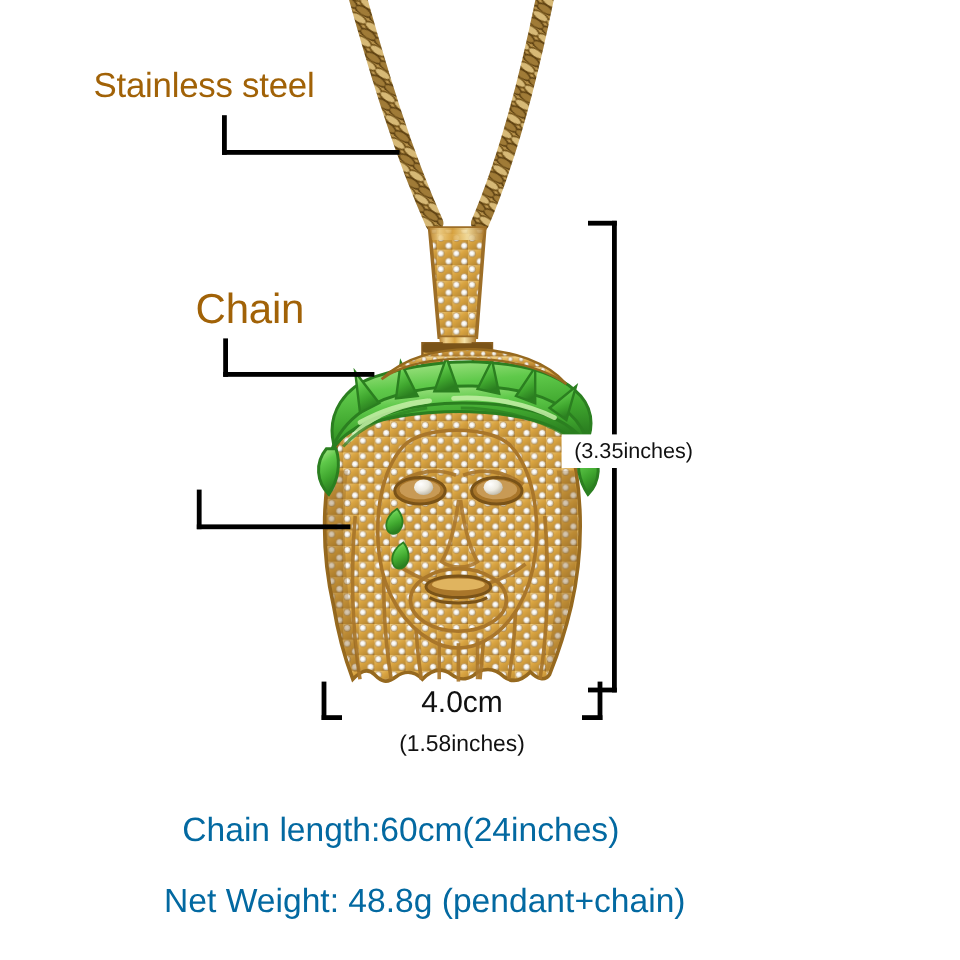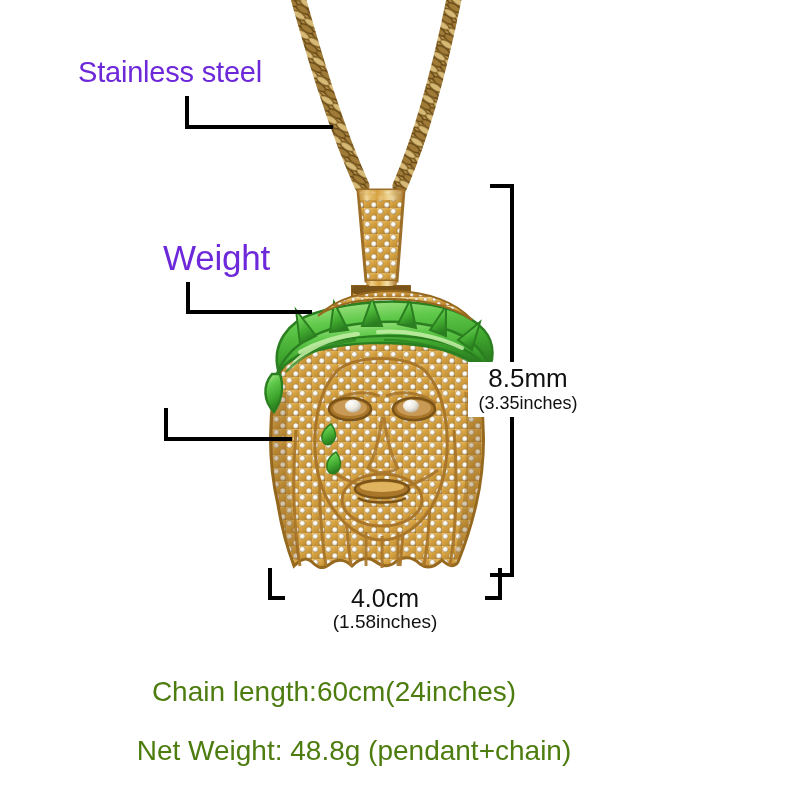--- a/index.html
+++ b/index.html
@@ -16,21 +16,21 @@
     position: relative;
     width: 800px;
     height: 800px;
     background: #ffffff;
     overflow: hidden;
   }
 
   
   .label {
     position: absolute;
-    color: #6d28d9;
+    color: #a16207;
     white-space: nowrap;
     line-height: 1;
   }
   #label-stainless {
     left: 78px;
     top: 58px;
     font-size: 29px;
     letter-spacing: -0.2px;
   }
   #label-brass {
@@ -93,37 +93,37 @@
   #dim-v-text .small { display: block; font-size: 18px; margin-top: 2px; }
 
   
   #dim-h-line    { left: 268px; top: 596px; width: 234px; height: 4px; }
   #dim-h-cap-left{ left: 268px; top: 568px; width: 4px;  height: 32px; }
   #dim-h-cap-right{ left: 498px; top: 568px; width: 4px; height: 32px; }
 
   #dim-h-text {
     position: absolute;
     left: 285px;
-    top: 583px;
+    top: 570px;
     width: 200px;
     text-align: center;
     color: #111111;
     background: #ffffff;
     line-height: 1.05;
     padding: 2px 0;
   }
   #dim-h-text .big { display: block; font-size: 25px; }
-  #dim-h-text .small { display: block; font-size: 19px; margin-top: 1px; }
+  #dim-h-text .small { display: block; font-size: 19px; margin-top: 13px; }
 
   
   .spec {
     position: absolute;
     width: 668px;
     text-align: center;
-    color: #4d7c0f;
+    color: #0369a1;
     font-size: 28px;
     line-height: 1;
   }
   #spec-chain  { top: 678px; }
   #spec-weight { top: 737px; margin-left: 20px; }
 
   
   #art { position: absolute; left: 0; top: 0; width: 800px; height: 800px; }
 </style>
 </head>
@@ -308,38 +308,37 @@
         <path d="M492 372 C502 384 500 402 490 412 C482 400 480 386 484 372 Z" fill="url(#greenEn)" stroke="#2B7F20" stroke-width="2.5"></path>
       </g>
 
       <path d="M318 316 C336 298 366 290 396 291 C428 292 456 302 472 320
                C452 306 424 300 394 299 C362 298 334 304 318 316 Z" fill="url(#paveSmall)" stroke="#96691F" stroke-width="2"></path>
     </g>
   </svg>
 
   <div class="label" id="label-stainless">Stainless steel</div>
 
-  <div class="label" id="label-brass">Weight</div>
+  <div class="label" id="label-brass">Chain</div>
 
 
   <div class="leader-v" id="leader-stainless-v"></div>
   <div class="leader-h" id="leader-stainless-h"></div>
 
   <div class="leader-v" id="leader-brass-v"></div>
   <div class="leader-h" id="leader-brass-h"></div>
 
   <div class="leader-v" id="leader-zircon-v"></div>
   <div class="leader-h" id="leader-zircon-h"></div>
 
   <div class="dim-line" id="dim-v-line"></div>
   <div class="dim-line" id="dim-v-cap-top"></div>
   <div class="dim-line" id="dim-v-cap-bot"></div>
 
   <div id="dim-v-text">
-    <span class="big">8.5mm</span>
     <span class="small">(3.35inches)</span>
   </div>
 
   <div class="dim-line" id="dim-h-line"></div>
   <div class="dim-line" id="dim-h-cap-left"></div>
   <div class="dim-line" id="dim-h-cap-right"></div>
 
   <div id="dim-h-text">
     <span class="big">4.0cm</span>
     <span class="small">(1.58inches)</span>

